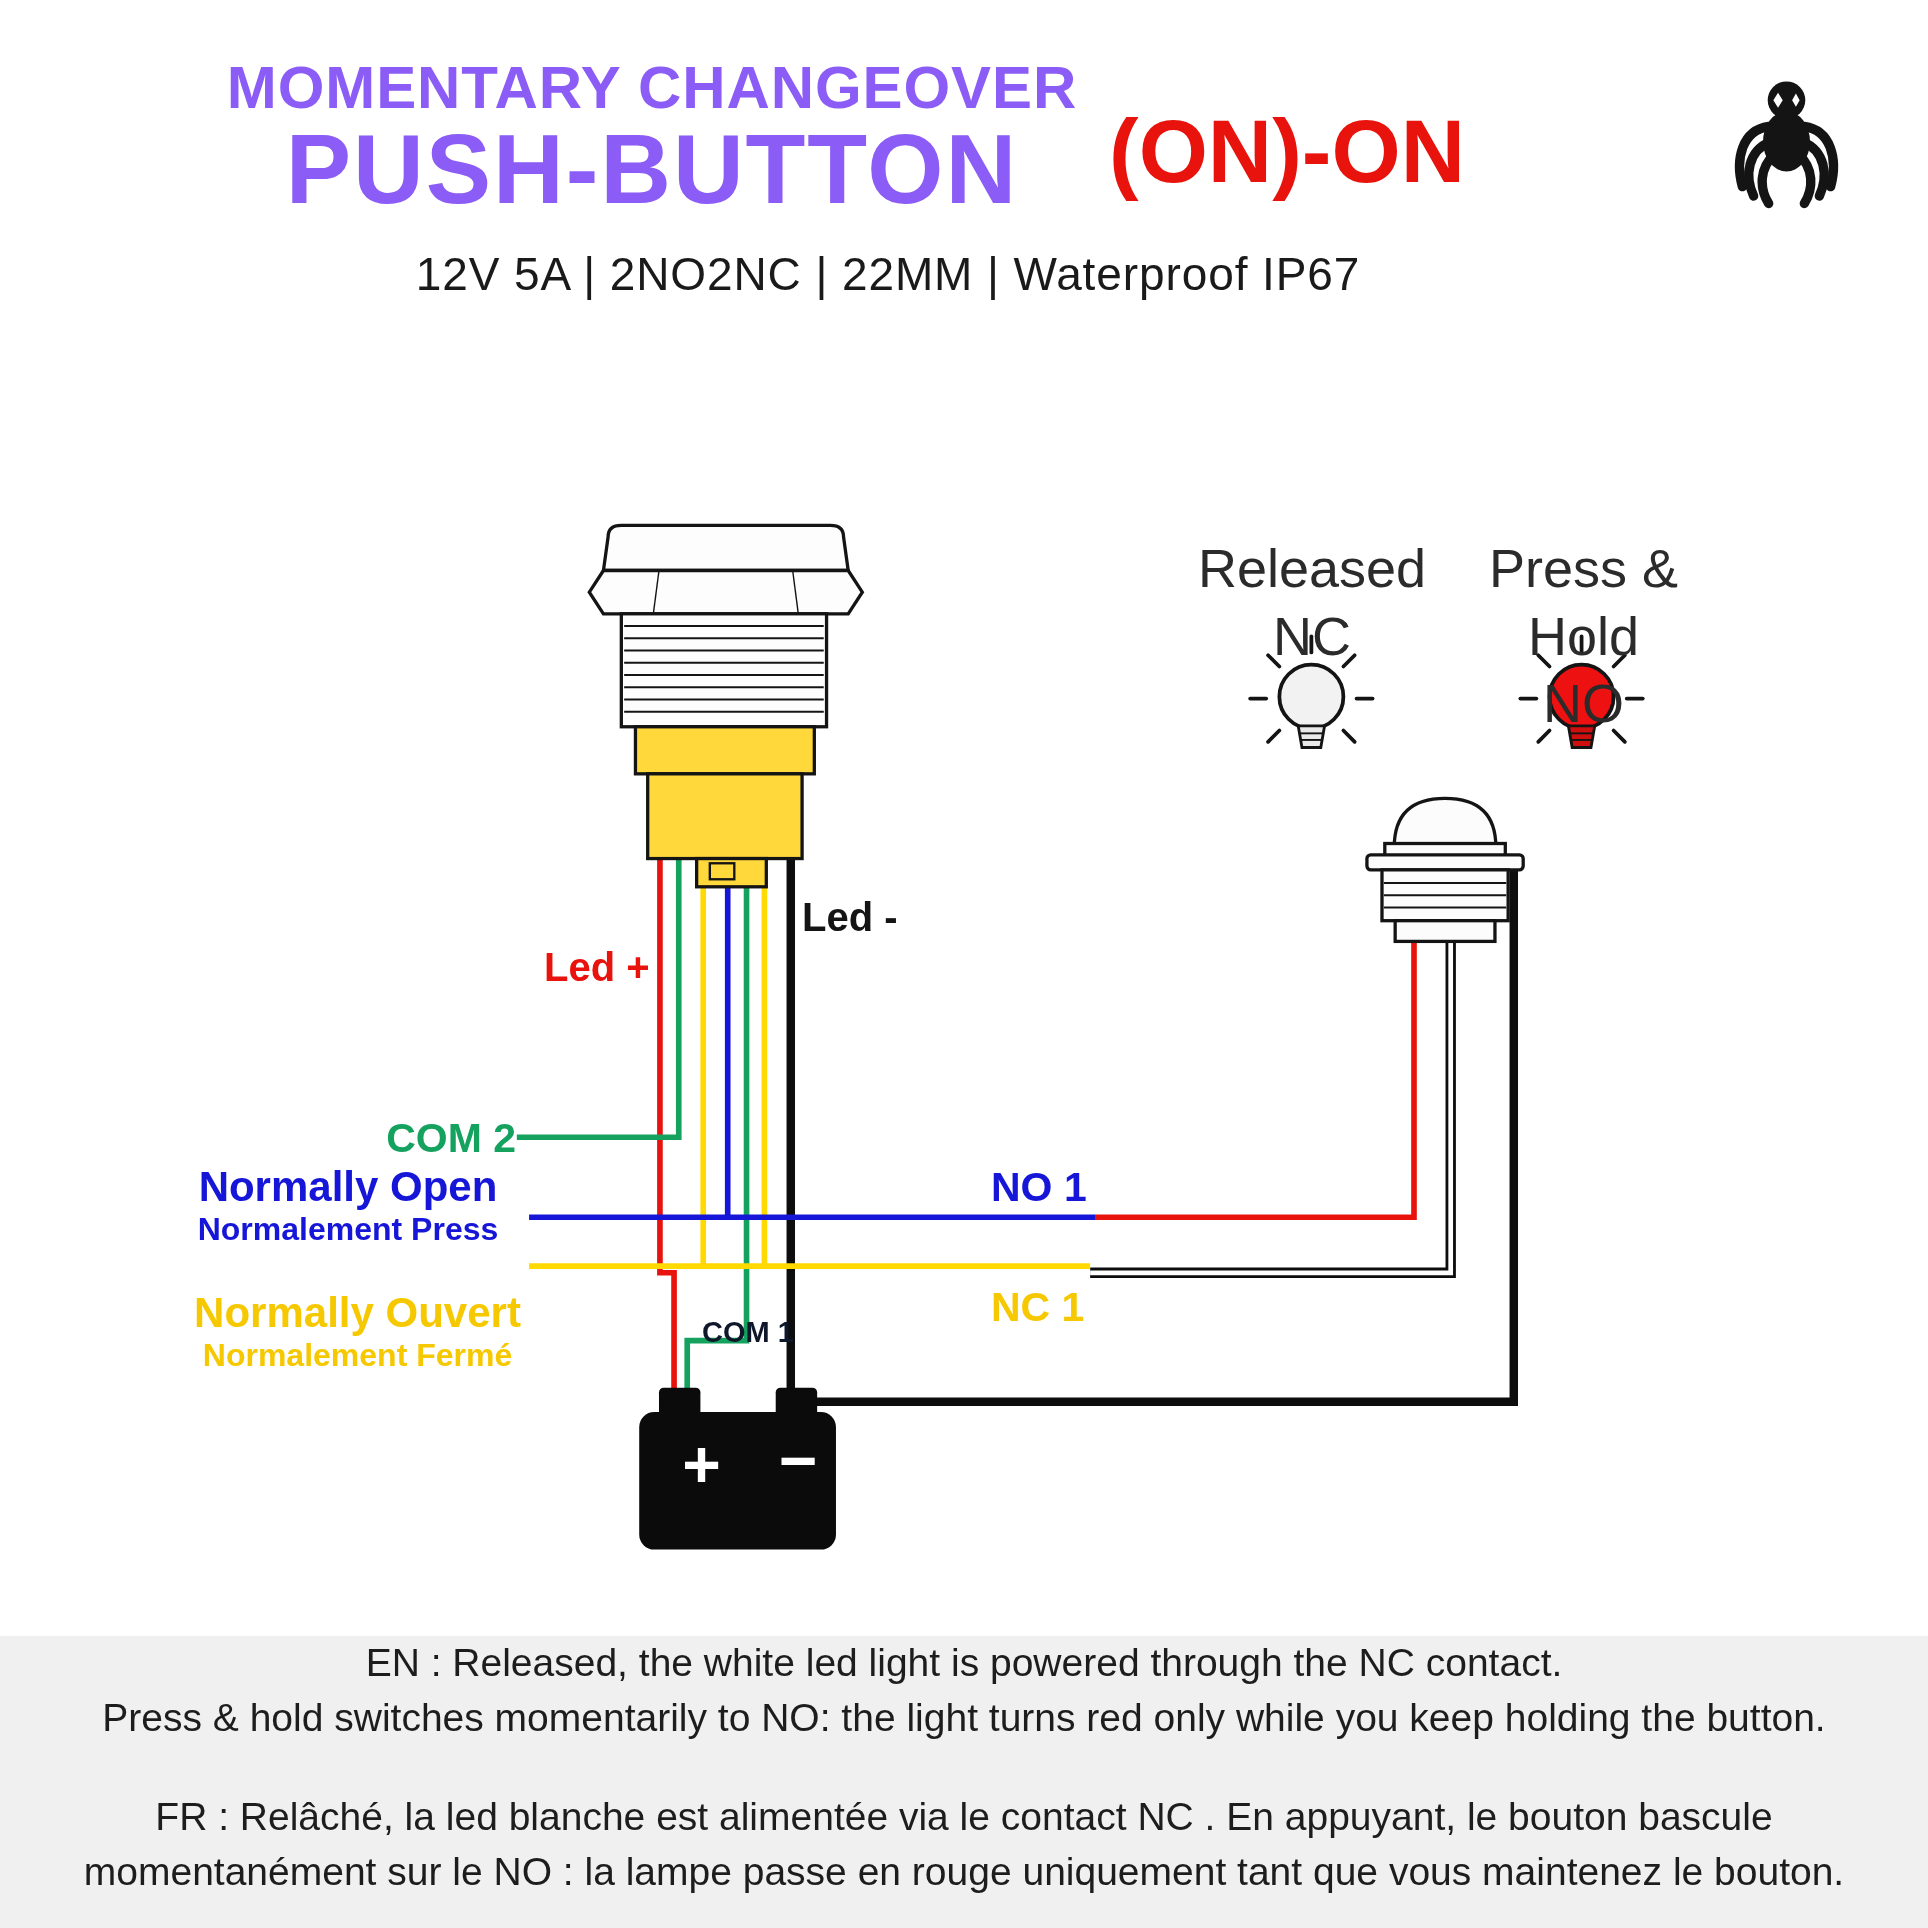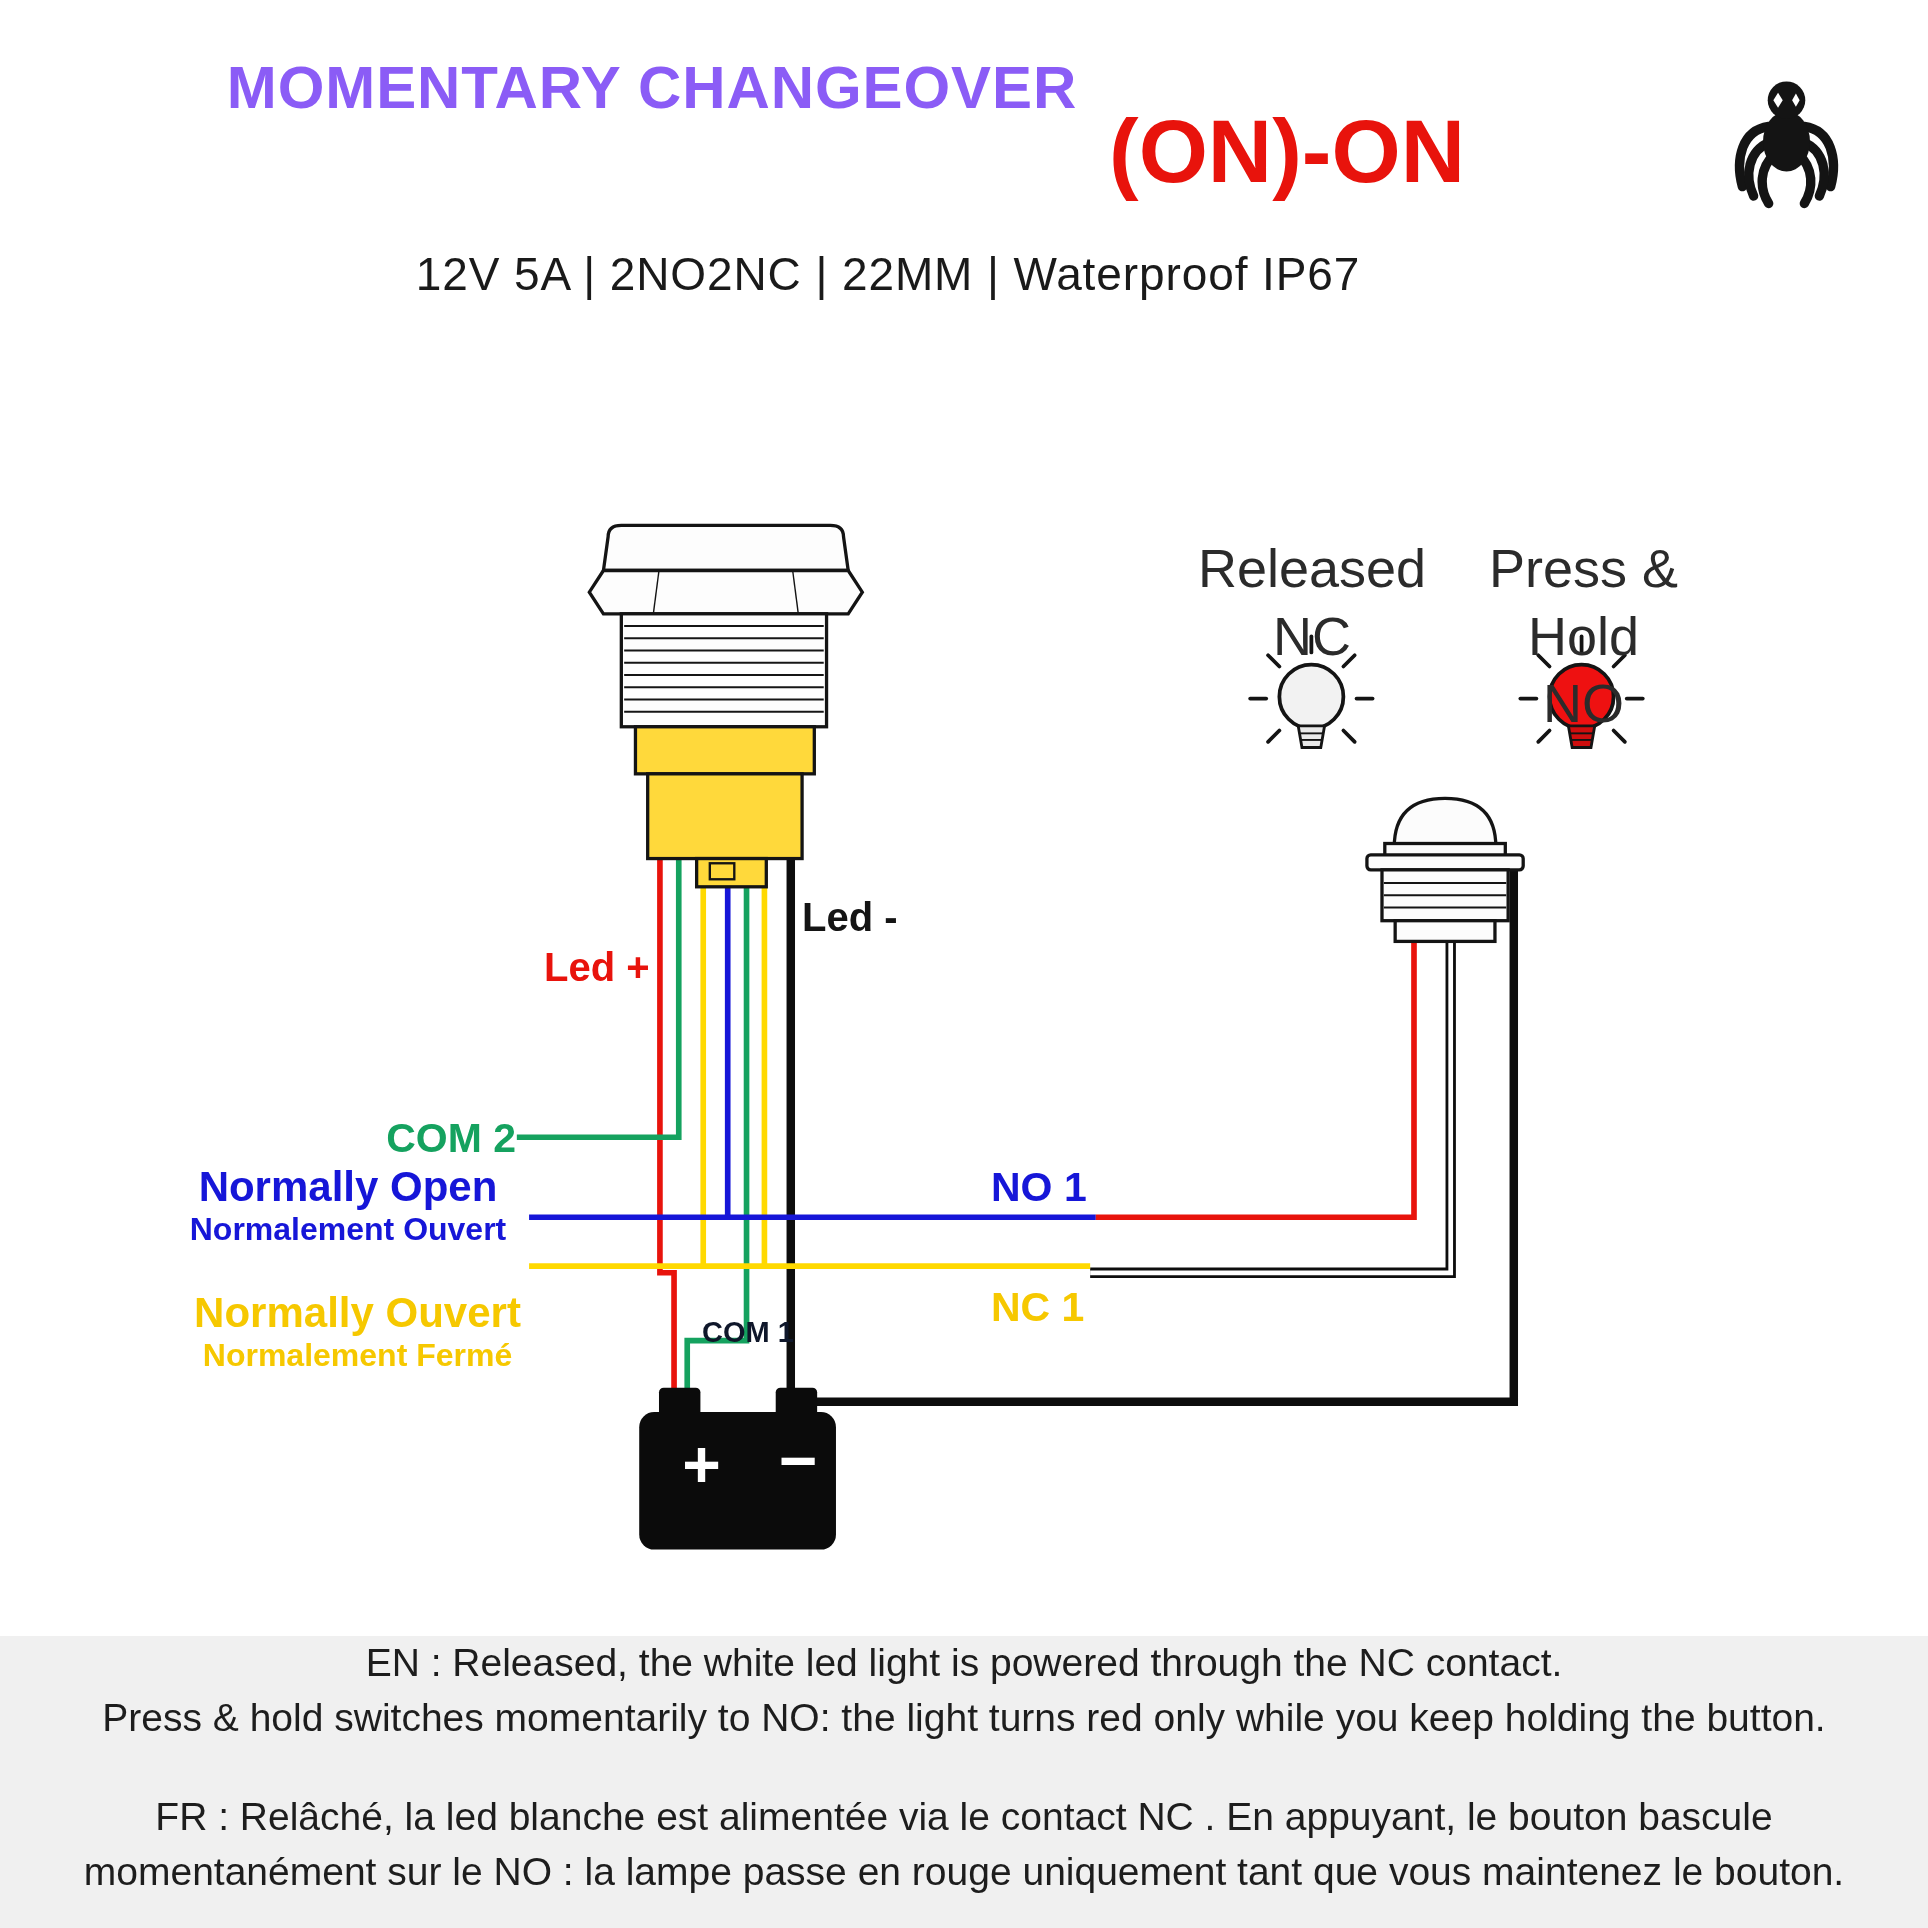--- a/index.html
+++ b/index.html
@@ -136,20 +136,21 @@
       </g>
       <circle cx="1680" cy="740" r="34" fill="#ee1111" stroke="#141414" stroke-width="4"></circle>
       <path d="M1666,771 L1694,771 L1690,794 L1670,794 Z" fill="#cf0e0e" stroke="#141414" stroke-width="3"></path>
       <line x1="1668" y1="779" x2="1692" y2="779" stroke="#141414" stroke-width="2"></line>
       <line x1="1669" y1="786" x2="1691" y2="786" stroke="#141414" stroke-width="2"></line>
     </g>
   </svg>
 
   <div id="title-block">
     <div id="title-line1">MOMENTARY CHANGEOVER</div>
+    <div id="title-line2">PUSH-BUTTON</div>
   </div>
   <div id="mode-label">(ON)-ON</div>
   <div id="specs">12V 5A  |  2NO2NC  |  22MM  | Waterproof IP67</div>
 
   <svg id="brand-logo" width="141" height="155" viewBox="0 0 150 165">
     <g fill="none" stroke="#141414" stroke-width="10" stroke-linecap="round">
       <path d="M56,58 C28,62 20,92 28,122"></path>
       <path d="M58,74 C34,84 30,110 40,132"></path>
       <path d="M62,88 C46,102 46,124 56,140"></path>
       <path d="M94,58 C122,62 130,92 122,122"></path>
@@ -175,21 +176,21 @@
     <div>Press &amp; Hold</div>
     <div>NO</div>
   </div>
 
   <div id="lbl-led-minus" class="lbl">Led -</div>
   <div id="lbl-led-plus" class="lbl">Led +</div>
   <div id="lbl-com2" class="lbl">COM 2</div>
 
   <div id="grp-no" class="lbl-col">
     <div class="big">Normally Open</div>
-    <div class="small">Normalement Ouvert</div>
+    <div class="small">Normalement Press</div>
   </div>
   <div id="lbl-no1" class="lbl">NO 1</div>
 
   <div id="grp-nc" class="lbl-col">
     <div class="big">Normally Ouvert</div>
     <div class="small">Normalement Fermé</div>
   </div>
   <div id="lbl-nc1" class="lbl">NC 1</div>
 
   <div id="lbl-com1" class="lbl">COM 1</div>

